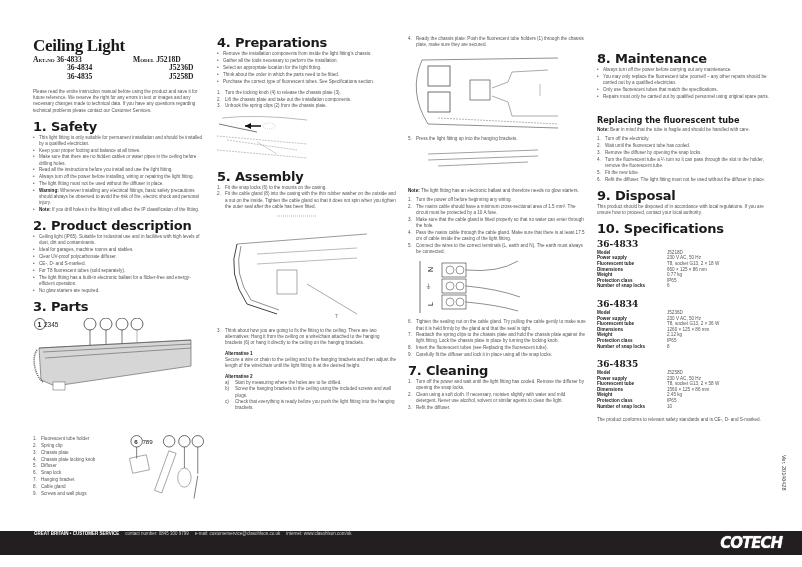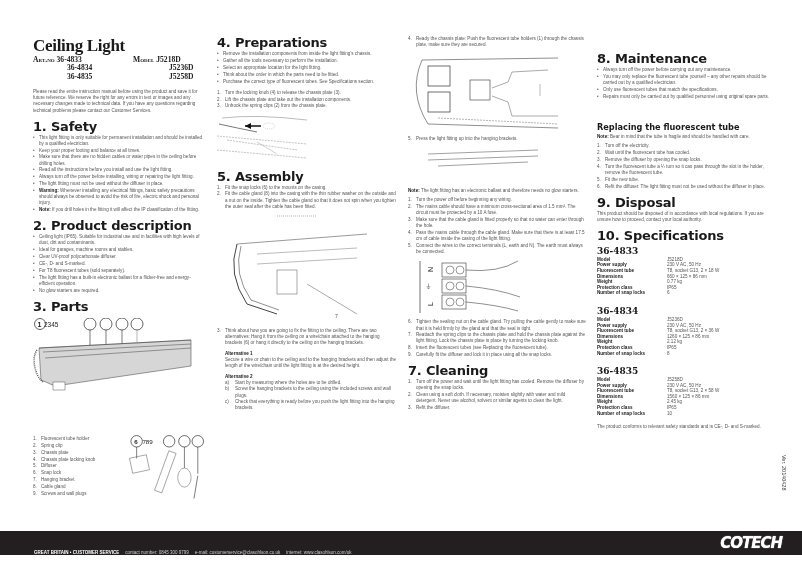--- a/index.html
+++ b/index.html
@@ -4,37 +4,37 @@
 <style>
 *{box-sizing:border-box;margin:0;padding:0}
 body{width:802px;height:567px;background:#fff;font-family:"Liberation Sans",sans-serif;color:#333;position:relative;overflow:hidden}
 .col{position:absolute;top:36px;font-size:4.6px;line-height:6.1px;color:#555}
 .c1{left:33px;width:172px}
 .c2{left:217px;width:180px}
 .c3{left:408px;width:178px}
 .c4{left:597px;width:180px}
 .h1{font-family:Liberation Serif, serif;font-size:17px;font-weight:bold;color:#1a1a1a;line-height:20px;letter-spacing:-0.3px}
 .h2{font-family:"DejaVu Sans",sans-serif;font-size:13px;font-weight:bold;color:#1a1a1a;line-height:14px;margin-top:6px;margin-bottom:1px;letter-spacing:-0.2px}
-.h3{font-family:"DejaVu Sans",sans-serif;font-size:8.2px;font-weight:bold;color:#1a1a1a;line-height:11px;margin-top:22px}
+.h3{font-family:"DejaVu Sans",sans-serif;font-size:8.2px;font-weight:bold;color:#1a1a1a;line-height:11px;margin-top:15px}
 .h4{font-family:"DejaVu Serif",serif;font-size:9px;font-weight:bold;color:#1a1a1a;line-height:12px;margin-top:6px}
 .art{font-family:Liberation Serif, serif;font-size:7.6px;font-weight:bold;color:#222;line-height:8.4px}
 .art .row{display:flex}
 .art .a{width:100px}
 p{margin:3px 0}
 ul{list-style:none}
 ul li{position:relative;padding-left:6px;margin-bottom:0.8px}
 ul li:before{content:"•";position:absolute;left:0}
 ol{list-style:none}
 ol li{position:relative;padding-left:8px;margin-bottom:0.8px}
 .num{position:absolute;left:0}
 b{color:#222}
 .spec{display:grid;grid-template-columns:70px 1fr;font-size:4.6px;line-height:5.6px}
 .spec .k{font-weight:bold;color:#222}
 .fig{position:relative;margin:4px 0}
-.footer{position:absolute;left:0;top:531px;width:802px;height:24px;background:#231f20;display:flex;align-items:flex-end;padding-left:34px;font-size:4.5px;color:#ccc}
+.footer{position:absolute;left:0;top:531px;width:802px;height:24px;background:#231f20;display:flex;align-items:flex-start;padding-left:34px;font-size:4.5px;color:#ccc}
 .footer .bold{font-weight:bold;color:#fff;margin-right:6px}
 .footer .sp{margin-right:6px}
 .logo{position:absolute;right:20px;top:3px;font-family:"DejaVu Sans",sans-serif;font-weight:bold;font-style:italic;font-size:15px;color:#fff;letter-spacing:-1px;text-shadow:0 0 1px #fff}
 .ver{position:absolute;left:781px;top:455px;writing-mode:vertical-rl;font-size:5.5px;color:#333}
 </style>
 </head>
 <body>
 
 <div class="col c1">
   <div class="h1">Ceiling Light</div>

